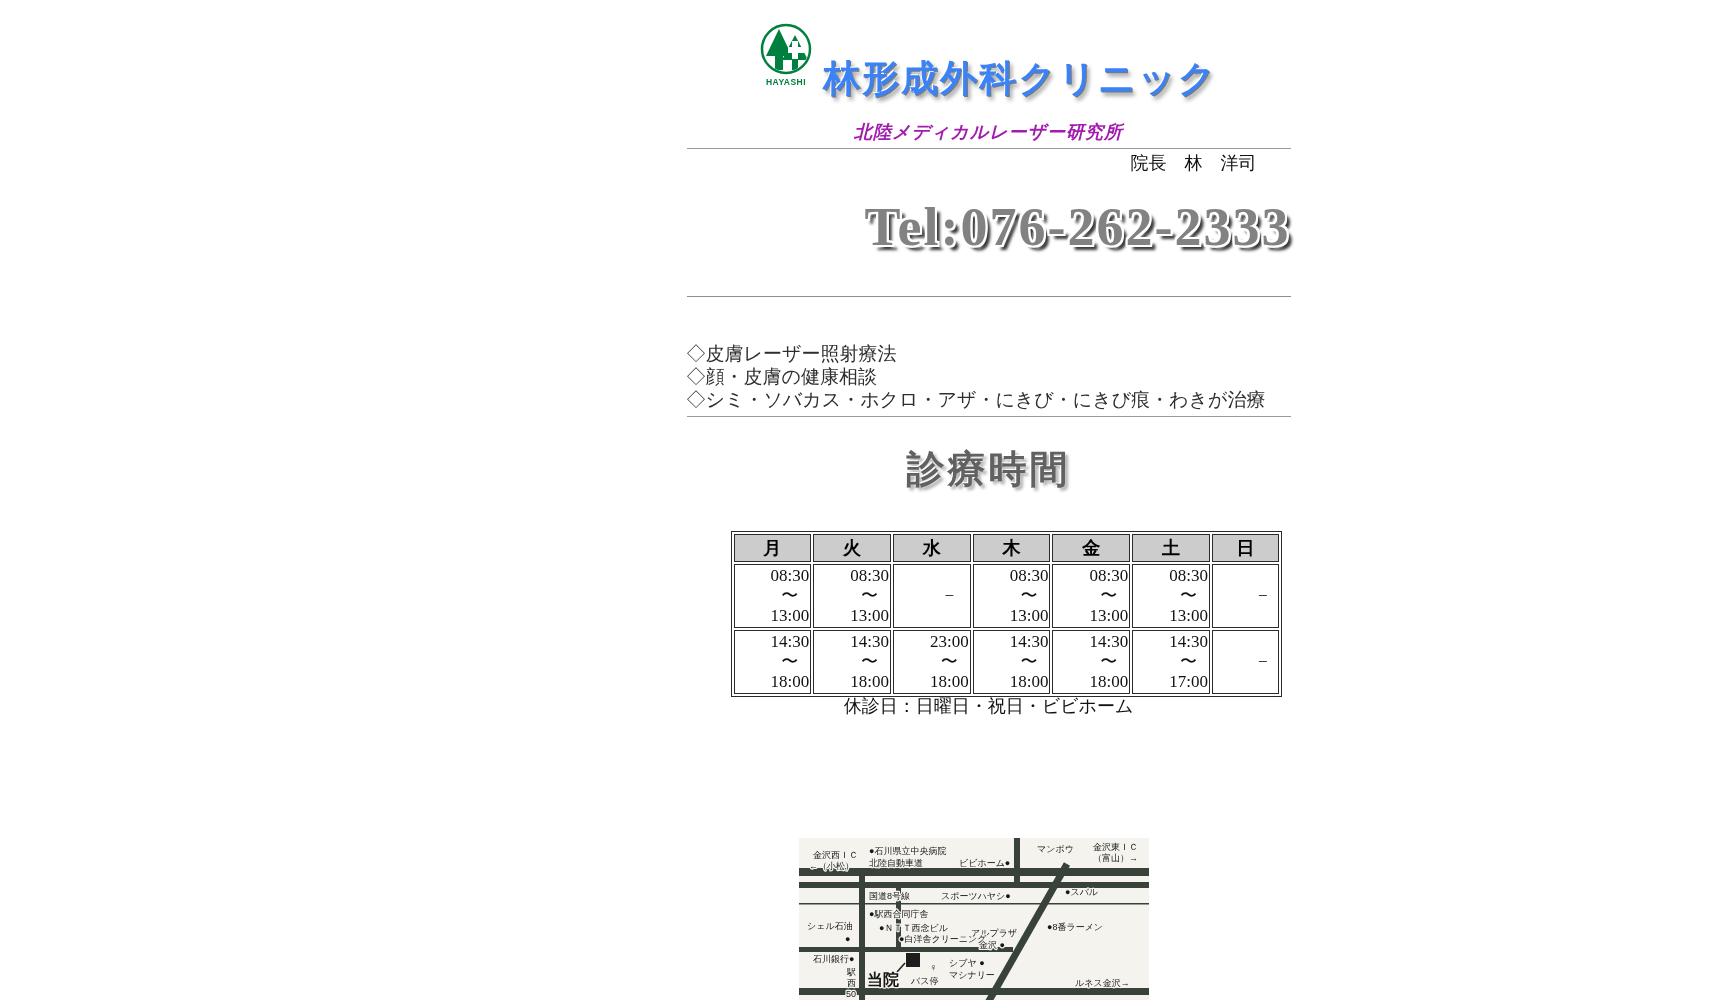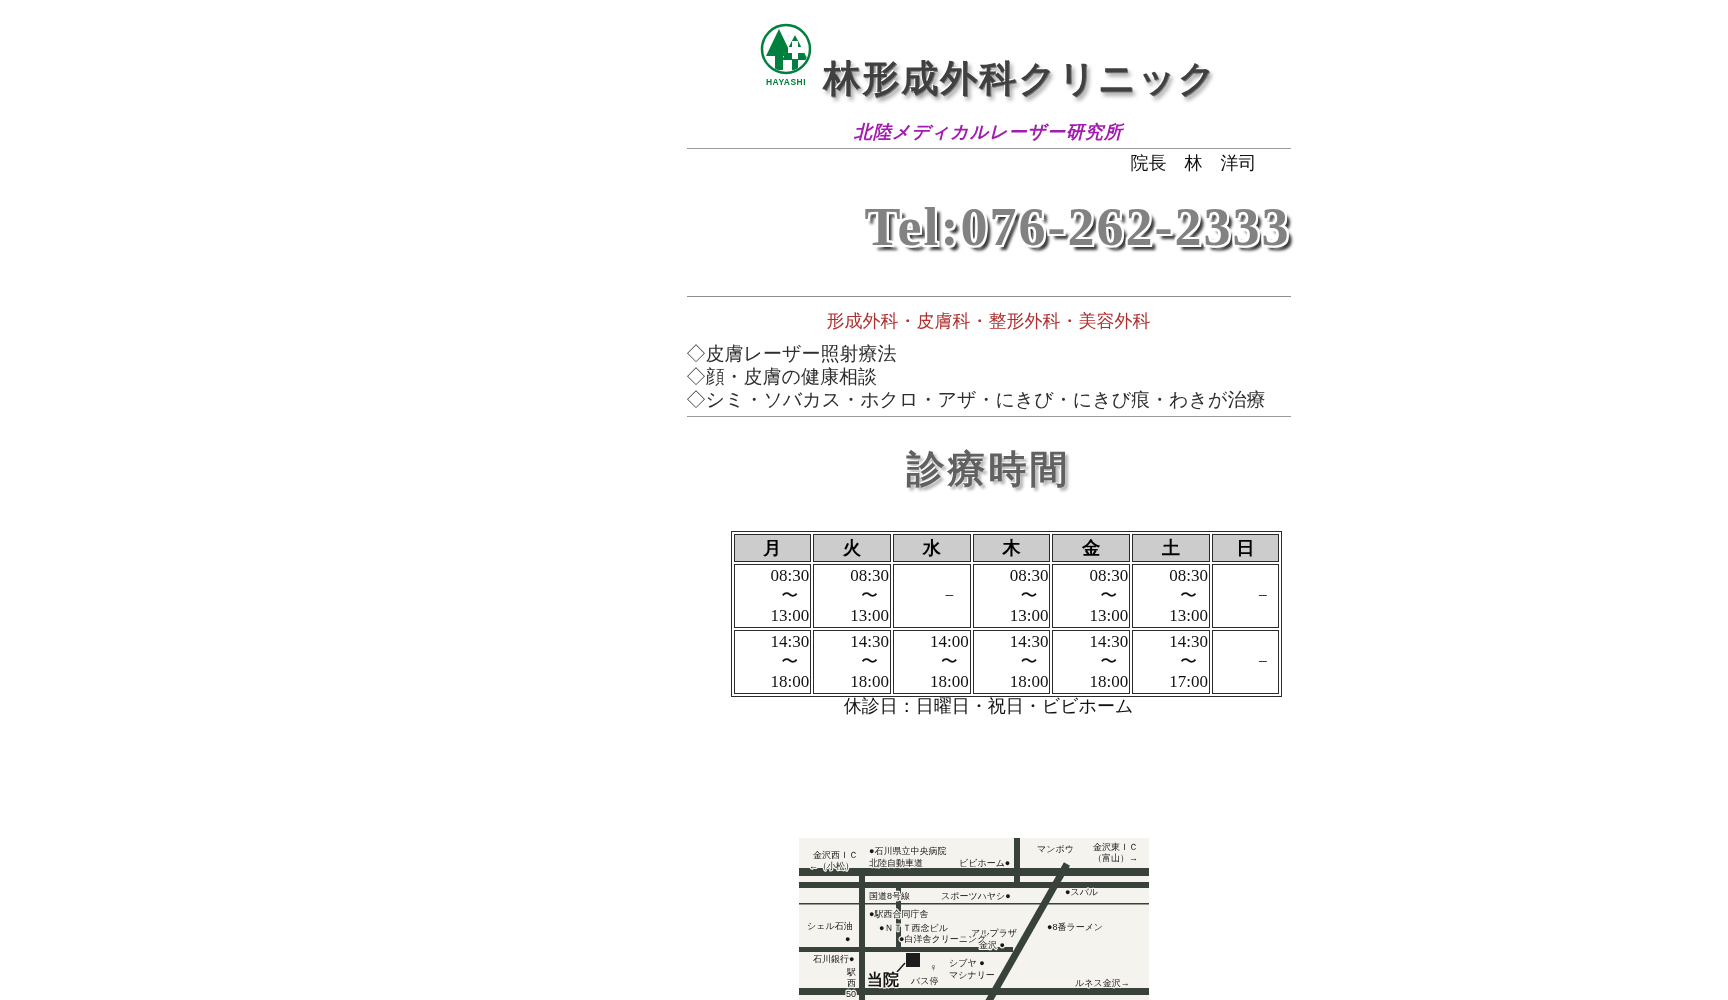--- a/index.html
+++ b/index.html
@@ -4,21 +4,21 @@
 <style>
   html,body{margin:0;padding:0;background:#ffffff;}
   .page{position:relative;width:1511px;height:1000px;margin:0 auto;background:#ffffff;overflow:hidden;
         font-family:"Liberation Sans",sans-serif;color:#222;}
   .content{position:absolute;left:578px;top:0;width:604px;height:1000px;}
 
   
   .brand-row{position:absolute;top:22px;left:0;right:0;display:flex;justify-content:center;
              align-items:flex-end;gap:10px;}
   .site-title{margin:0 0 -12px 0;font-size:37px;font-weight:bold;letter-spacing:2px;
-              font-family:"Liberation Serif",serif;color:#404040;
+              font-family:"Liberation Serif",serif;color:#3b82f6;
               text-shadow:-1px -1px 0 #ffffff,1px 1px 0 #7a7a7a,3px 4px 4px #9c9c9c;}
   .subtitle{position:absolute;top:120px;left:0;right:0;text-align:center;
             font-size:18px;font-weight:bold;font-style:italic;color:#a21caf;letter-spacing:1px;}
 
   .rule{position:absolute;left:0;right:0;border:none;border-top:1px solid #9a9a9a;margin:0;height:0;}
   .rule-1{top:148px;}
   .rule-2{top:296px;border-top-color:#8f8f8f;}
   .rule-3{top:416px;}
 
   .director{position:absolute;top:151px;right:34px;font-size:18px;color:#111;}
@@ -85,21 +85,20 @@
     <div class="subtitle">北陸メディカルレーザー研究所</div>
 
     <hr class="rule rule-1">
 
     <div class="director">院長　林　洋司</div>
 
     <div class="tel">Tel:076-262-2333</div>
 
     <hr class="rule rule-2">
 
-    <div class="departments">形成外科・皮膚科・整形外科・美容外科</div>
 
     <div class="services">
       <div>◇皮膚レーザー照射療法</div>
       <div>◇顔・皮膚の健康相談</div>
       <div>◇シミ・ソバカス・ホクロ・アザ・にきび・にきび痕・わきが治療</div>
     </div>
 
     <hr class="rule rule-3">
 
     <h2 class="section-heading heading-hours">診療時間</h2>
@@ -159,21 +158,21 @@
             <div class="cell-line">14:30</div>
               <div class="cell-line">〜</div>
               <div class="cell-line">18:00</div>
           </td>
           <td>
             <div class="cell-line">14:30</div>
               <div class="cell-line">〜</div>
               <div class="cell-line">18:00</div>
           </td>
           <td>
-            <div class="cell-line">14:00</div>
+            <div class="cell-line">23:00</div>
               <div class="cell-line">〜</div>
               <div class="cell-line">18:00</div>
           </td>
           <td>
             <div class="cell-line">14:30</div>
               <div class="cell-line">〜</div>
               <div class="cell-line">18:00</div>
           </td>
           <td>
             <div class="cell-line">14:30</div>

